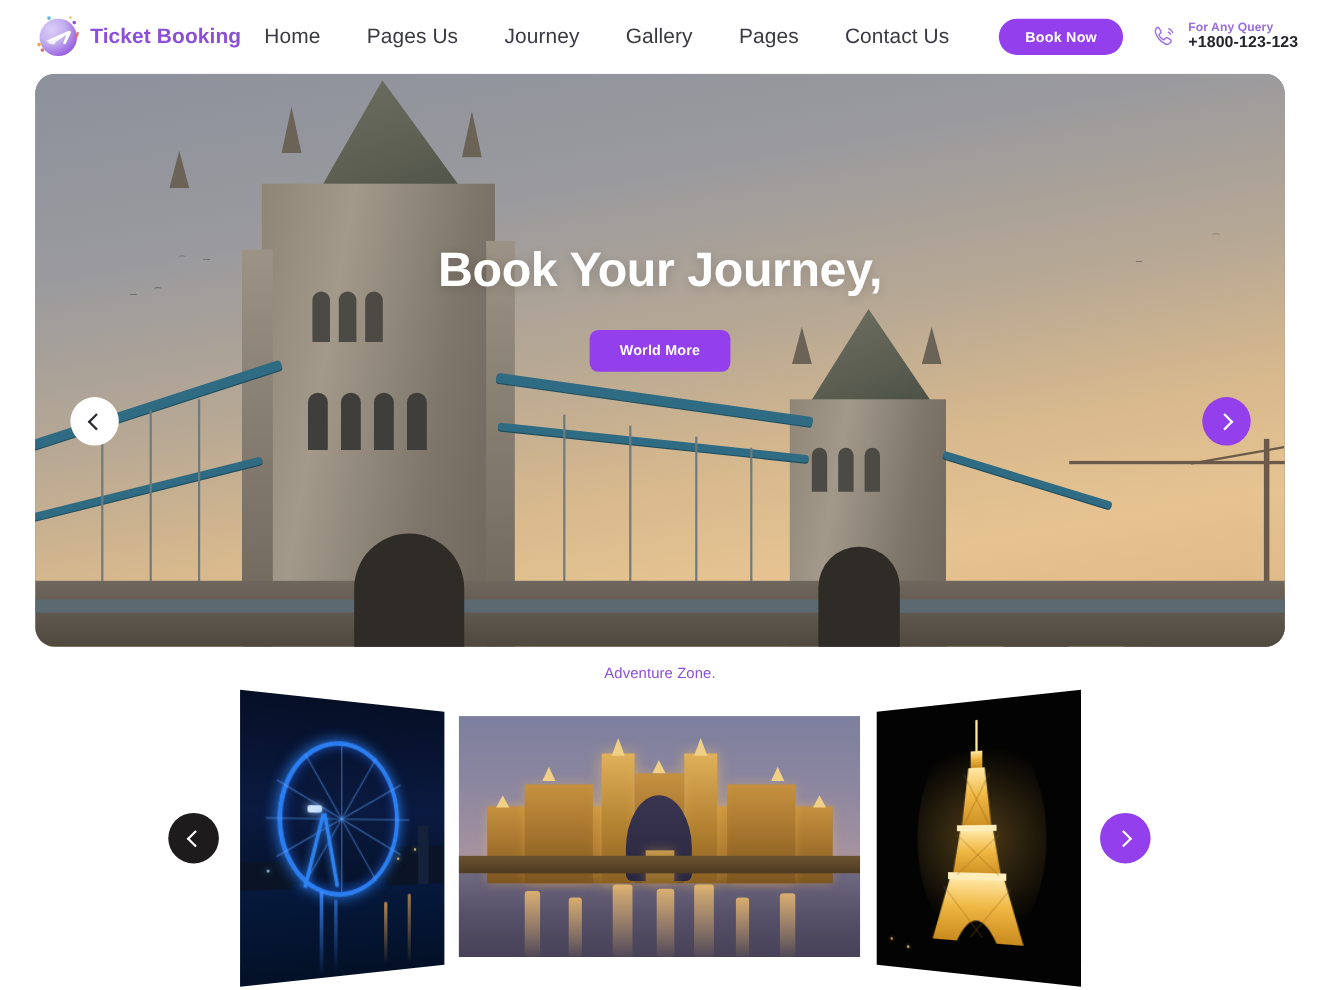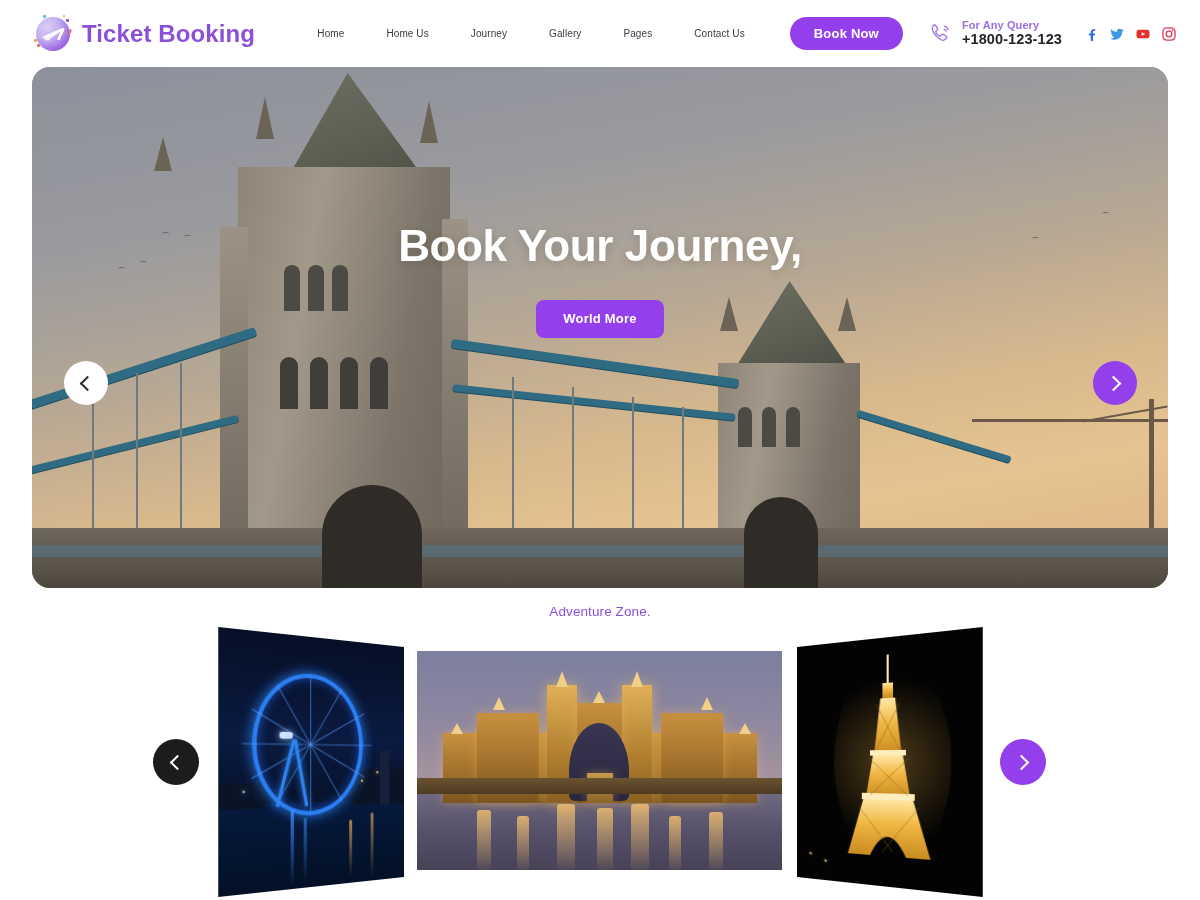--- a/index.html
+++ b/index.html
@@ -31,26 +31,26 @@
     position:absolute; left:4px; top:9px; width:26px; height:16px;
   }
   .logo-mark .dot { position:absolute; border-radius:1px; }
   .d1 { width:3px;height:3px;background:#f2a33c;left:-2px;top:22px;transform:rotate(25deg); }
   .d2 { width:3px;height:3px;background:#e86a5e;left:1px;top:27px; }
   .d3 { width:3px;height:3px;background:#8b4fd8;left:30px;top:2px; }
   .d4 { width:2px;height:2px;background:#f2a33c;left:27px;top:-2px; }
   .d5 { width:3px;height:3px;background:#59b7e8;left:7px;top:-2px; }
   .d6 { width:2px;height:6px;background:#e86a5e;left:33px;top:12px;transform:rotate(20deg); }
   .brand-name {
-    font-size:24px; font-weight:700; color:#8b4fd8; letter-spacing:.1px; white-space:nowrap;
+    font-size:19px; font-weight:700; color:#8b4fd8; letter-spacing:.1px; white-space:nowrap;
   }
 
   .nav { display:flex; align-items:center; gap:0; margin-left:auto; }
   .nav-link {
-    font-size:10px; color:#3a3a44; text-decoration:none;
+    font-size:19px; color:#3a3a44; text-decoration:none;
     padding:0 21px; white-space:nowrap; letter-spacing:.1px;
   }
   .book-btn {
     margin-left:24px;
     background:#9340ec;
     color:#fff; border:none; border-radius:22px;
     font-size:13px; font-weight:700; letter-spacing:.2px;
     height:33px; padding:0 24px; cursor:pointer; white-space:nowrap;
     font-family:"Liberation Sans", sans-serif;
   }
@@ -204,21 +204,21 @@
       <i class="dot d3"></i>
       <i class="dot d4"></i>
       <i class="dot d5"></i>
       <i class="dot d6"></i>
     </div>
     <span class="brand-name">Ticket Booking</span>
   </div>
 
   <nav class="nav">
     <a class="nav-link" href="#">Home</a>
-    <a class="nav-link" href="#">Home Us</a>
+    <a class="nav-link" href="#">Pages Us</a>
     <a class="nav-link" href="#">Journey</a>
     <a class="nav-link" href="#">Gallery</a>
     <a class="nav-link" href="#">Pages</a>
     <a class="nav-link" href="#">Contact Us</a>
 
     <button class="book-btn">Book Now</button>
 
     <div class="query-block">
       <svg class="phone-icon" viewBox="0 0 26 26">
         <path d="M6.2 4.6c.8-.9 2-.8 2.6.2l1.5 2.4c.4.7.3 1.5-.3 2l-1 .9c-.3.3-.4.7-.2 1.1.7 1.6 2.1 3 3.7 3.8.4.2.8.1 1.1-.2l.9-1c.5-.6 1.3-.7 2-.3l2.4 1.5c1 .6 1.1 1.9.2 2.6l-1.2 1c-1 .8-2.3 1-3.4.4-2.3-1.1-4.3-2.6-5.9-4.6-1.5-1.8-2.6-3.9-3.2-6-.3-1.1 0-2.2.8-3z" fill="none" stroke="#9a6fe0" stroke-width="1.3"></path>

